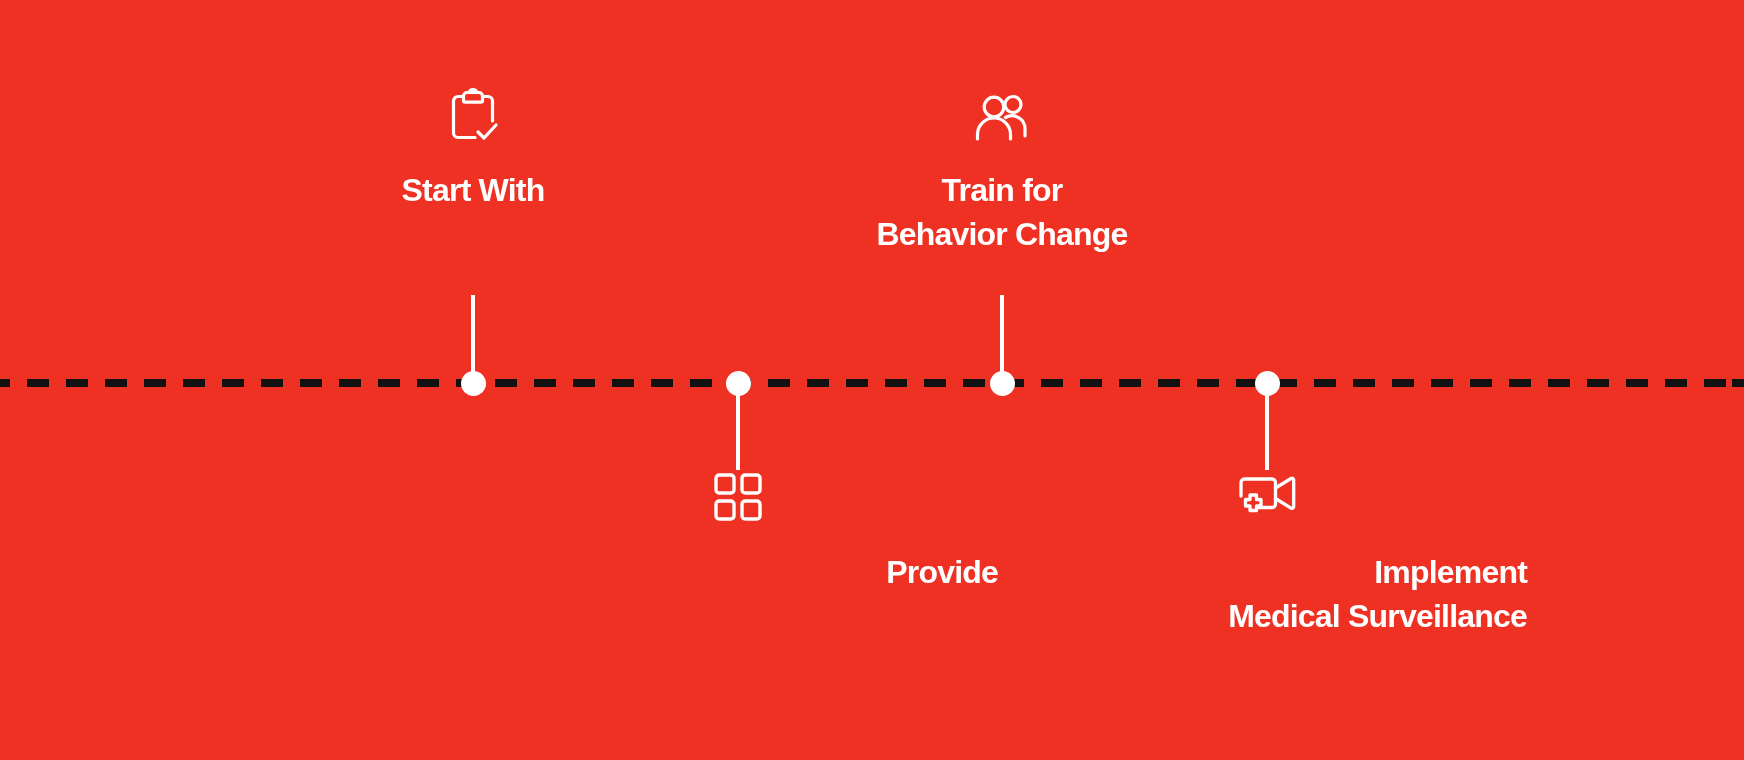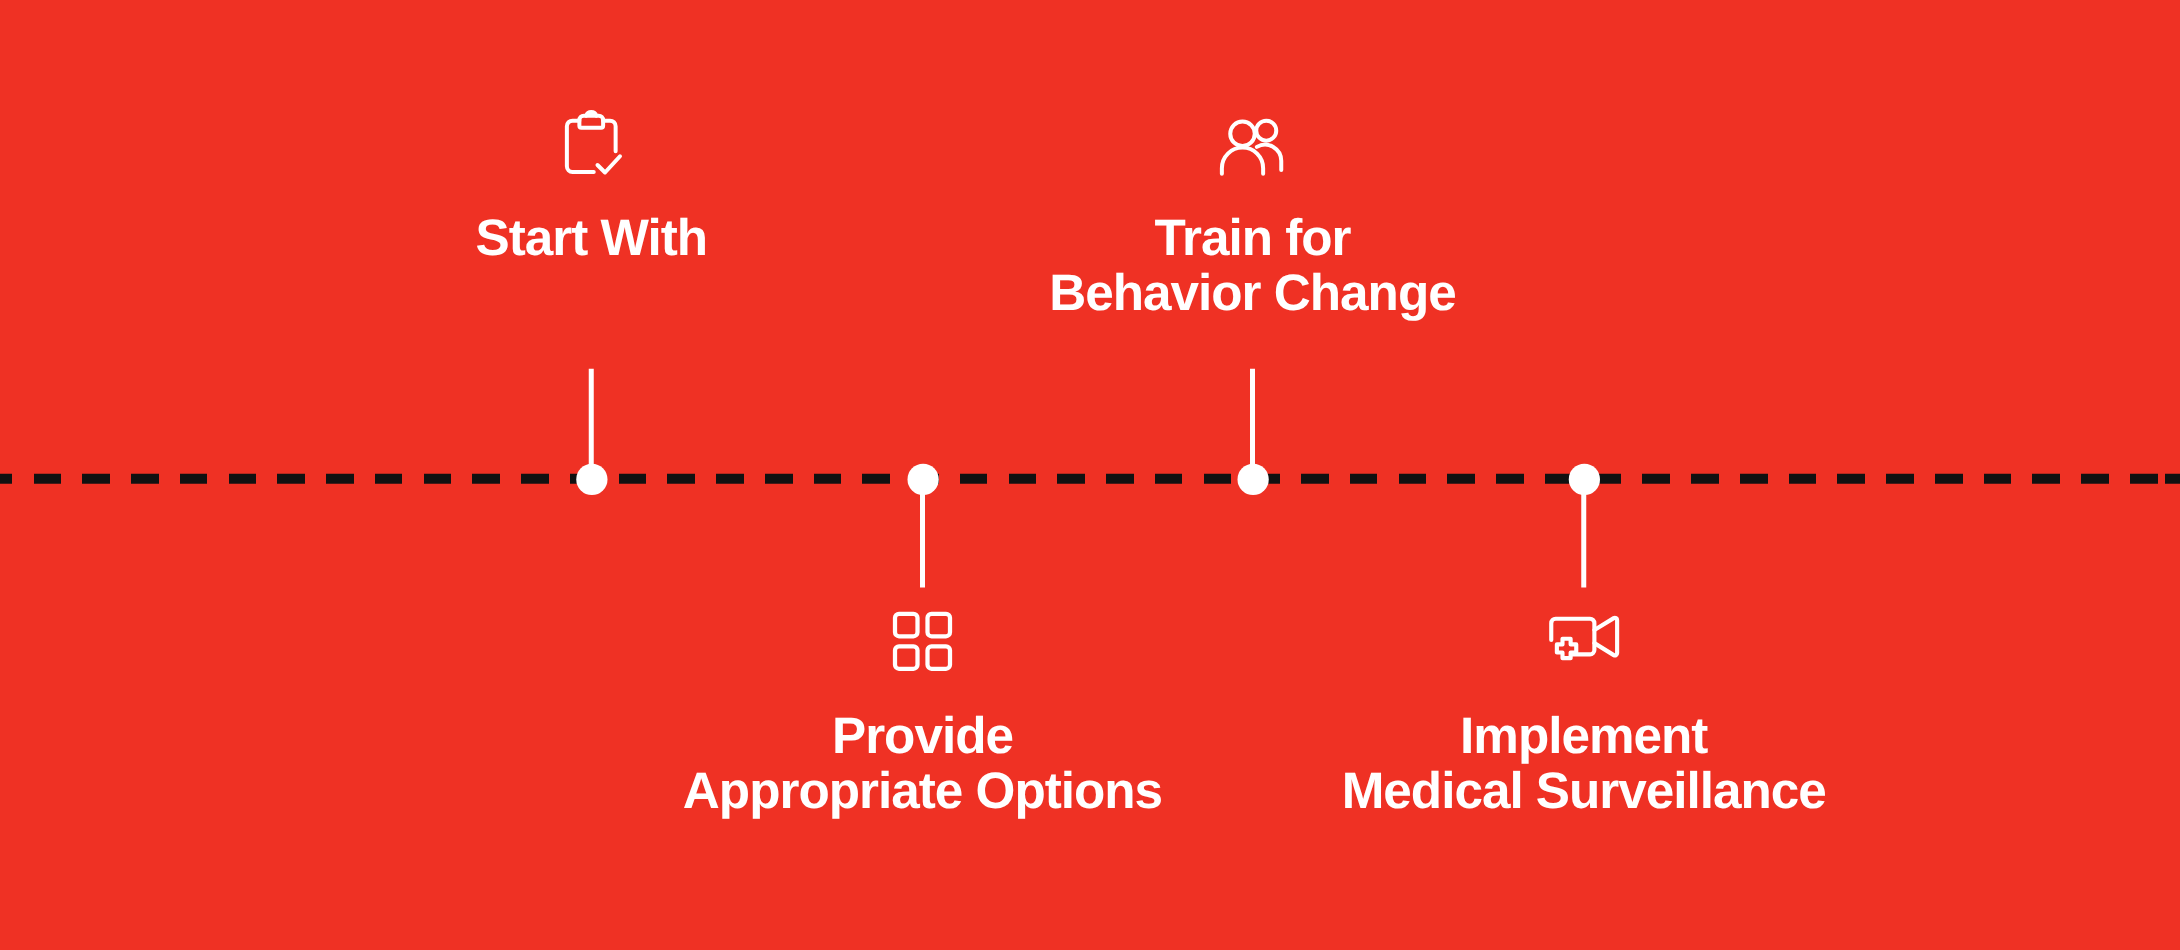--- a/index.html
+++ b/index.html
@@ -76,37 +76,37 @@
   .milestone.down .stem { top:380px; height:90px; }
 
   
   .content {
     position:absolute;
     left:0;
     width:520px;
     text-align:center;
   }
   .milestone.up   .content { top:88px;  }
-  .milestone.down .content { top:484px; }
+  .milestone.down .content { top:468px;text-align:right; }
 
   .milestone.up .icon-wrap   { margin-bottom:22px; }
   .milestone.down .icon-wrap { margin-bottom:24px; }
 
   .icon-wrap {
     height:58px;
     display:flex;
     align-items:center;
     justify-content:center;
   }
   .icon-wrap svg { display:block; overflow:visible; }
 
   .label {
     color:#FFFFFF;
     font-weight:bold;
-    font-size:41px;
+    font-size:32px;
     line-height:44px;
     letter-spacing:-0.8px;
     white-space:nowrap;
   }
   .label .line { display:block; }
 </style>
 </head>
 <body>
 
 <div id="stage">
@@ -139,21 +139,20 @@
       <div class="icon-wrap">
         <svg width="54" height="54" viewBox="0 0 54 54" fill="none" stroke="#FFFFFF" stroke-width="3.4" stroke-linecap="round" stroke-linejoin="round">
           <rect x="5" y="5" width="18" height="18" rx="3.2"></rect>
           <rect x="31" y="5" width="18" height="18" rx="3.2"></rect>
           <rect x="5" y="31" width="18" height="18" rx="3.2"></rect>
           <rect x="31" y="31" width="18" height="18" rx="3.2"></rect>
         </svg>
       </div>
       <div class="label">
         <span class="line">Provide</span>
-        <span class="line">Appropriate Options</span>
       </div>
     </div>
   </div>
 
   <div class="milestone up" style="left:1002px;">
     <div class="stem"></div>
     <div class="node-dot"></div>
     <div class="content">
       <div class="icon-wrap">
         <svg width="60" height="50" viewBox="0 0 60 50" fill="none" stroke="#FFFFFF" stroke-width="3.2" stroke-linecap="round" stroke-linejoin="round">

